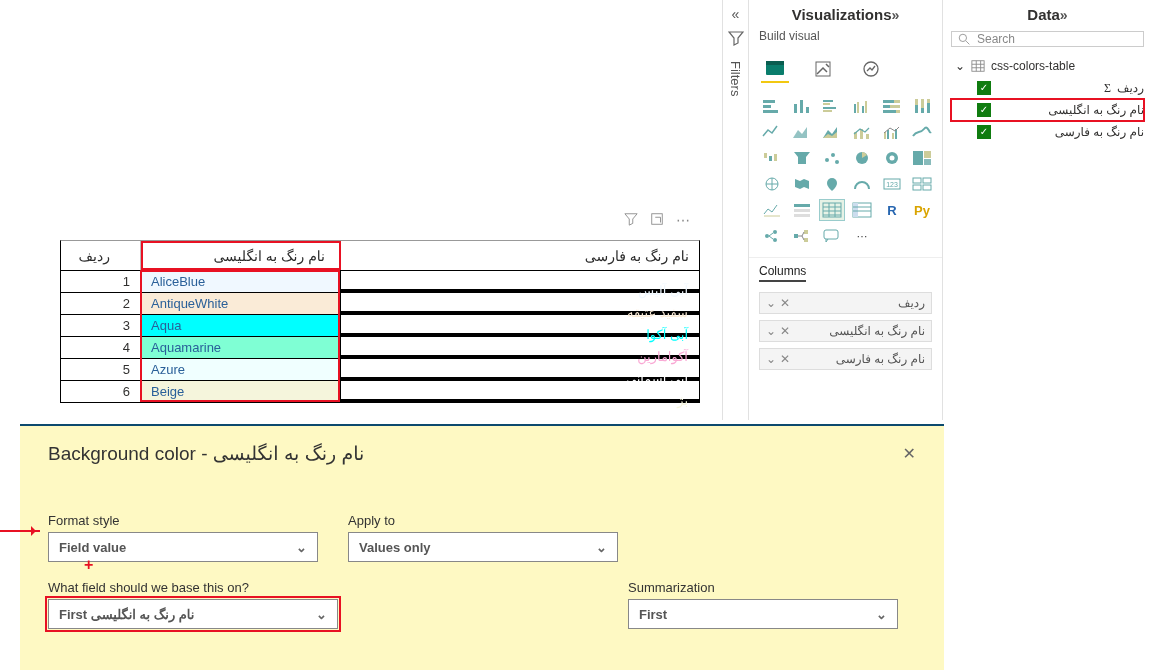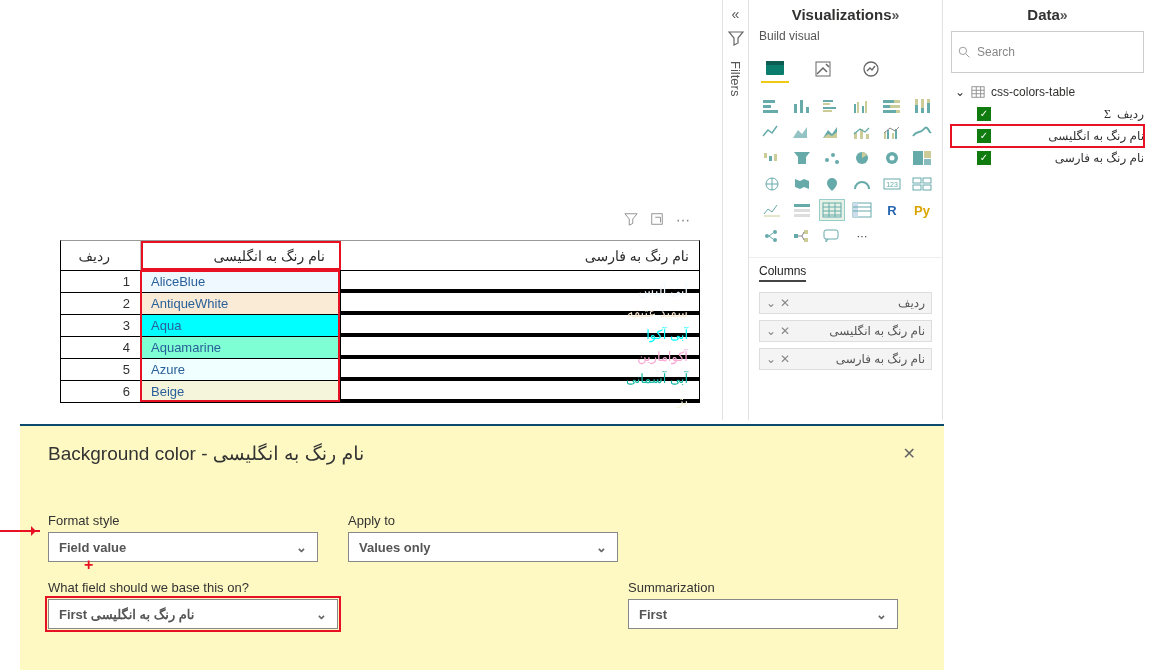--- a/index.html
+++ b/index.html
@@ -97,21 +97,21 @@
     padding:0 6px;
     font-size:12px;
     color:#555;
     direction: rtl;
   }
   .field-well .ctrls { display:flex; gap:4px; direction:ltr; color:#888; }
   
   .search-box {
     margin: 6px 8px;
     border:1px solid #ccc;
-    height:42px;
+    height:16px;
     display:flex;align-items:center;
     padding:0 6px; gap:6px;
     color:#888; font-size:12px;
   }
   .tree {
     padding: 2px 8px;
     font-size:12px;
   }
   .tree-row {
     display:flex; align-items:center; gap:6px;
@@ -596,21 +596,21 @@
           <div class="bcell col-fa" style="color:#00ffff">آبی آکوا</div>
         </div>
         <div class="tbl-body-row">
           <div class="bcell col-row">4</div>
           <div class="bcell col-en" style="background:#7FFFD4">Aquamarine</div>
           <div class="bcell col-fa" style="color:#f9a8d4">آکوامارین</div>
         </div>
         <div class="tbl-body-row">
           <div class="bcell col-row">5</div>
           <div class="bcell col-en" style="background:#F0FFFF">Azure</div>
-          <div class="bcell col-fa" style="color:#14b8a6">آبی آسمانی</div>
+          <div class="bcell col-fa" style="color:#ffffff">آبی آسمانی</div>
         </div>
         <div class="tbl-body-row">
           <div class="bcell col-row">6</div>
           <div class="bcell col-en" style="background:#F5F5DC">Beige</div>
           <div class="bcell col-fa" style="color:#f5f5dc">بژ</div>
         </div>
       </div>
   </div>
 
   <div class="en-col-hl" style="left:80px; top:30px; width:200px; height:132px;"></div>

